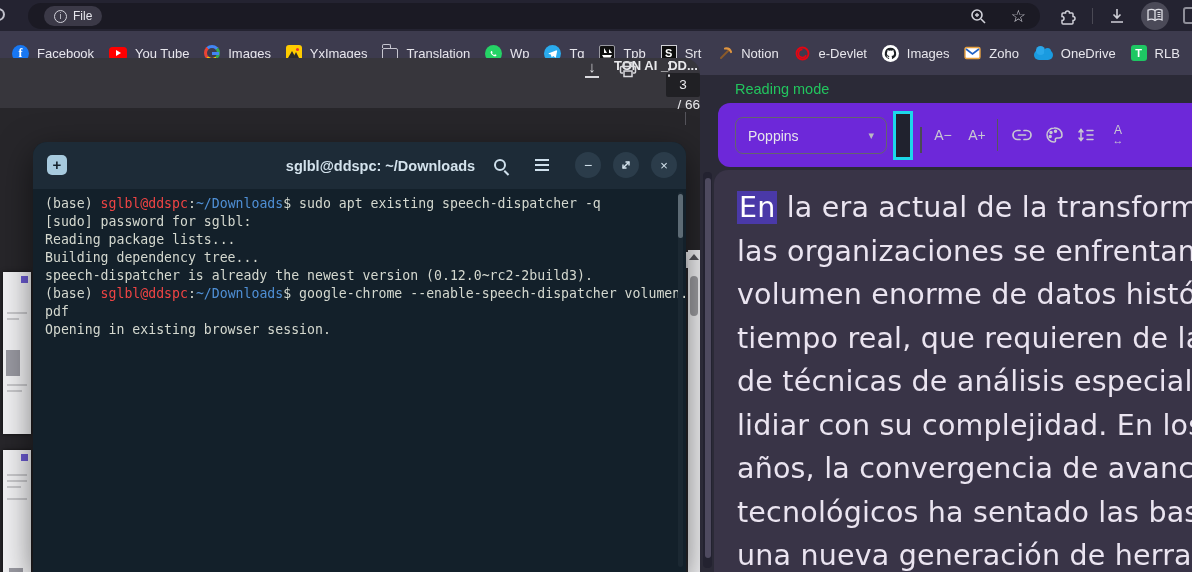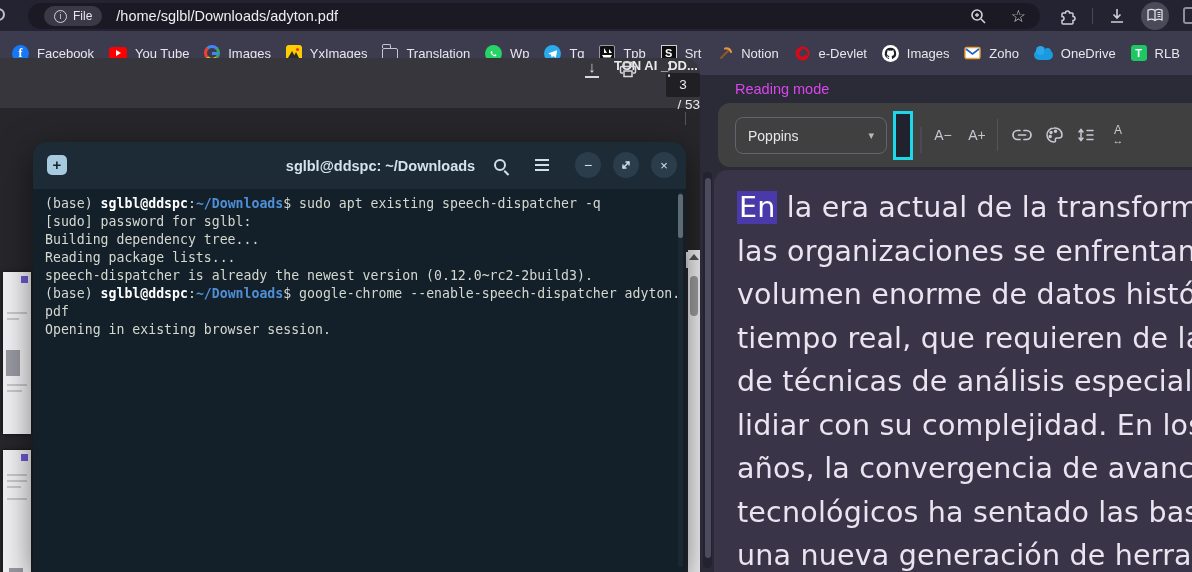--- a/index.html
+++ b/index.html
@@ -99,30 +99,30 @@
   .mag { position:relative; width:12px; height:12px; border:2px solid #cfe0ec; border-radius:50%; }
   .mag::after { content:""; position:absolute; left:9px; top:9px; width:6px; height:2px; background:#cfe0ec; transform:rotate(45deg); transform-origin:0 0; }
   .term-menu { left:498px; flex-direction:column; gap:3px; display:flex; justify-content:center; }
   .term-menu i { display:block; width:14px; height:2px; background:#cfe0ec; }
   .term-btn { position:absolute; top:10px; width:26px; height:26px; border-radius:50%; background:#2b3c4a;
     color:#d6e4ee; display:flex; align-items:center; justify-content:center; font-size:14px; cursor:pointer; }
   .tb-min { left:542px; } .tb-max { left:580px; } .tb-close { left:618px; font-size:13px; }
   .term-body { position:absolute; left:0; top:47px; width:100%; height:383px; padding:6px 12px;
     font-family:"DejaVu Sans Mono", monospace; font-size:13.2px; line-height:18px; color:#d4d8cf; overflow:hidden; }
   .t-line { white-space:pre; }
-  .seg-user { color:#ffffff; font-weight:bold; }
-  .seg-path { color:#4f8fd5; font-weight:bold; }
+  .seg-user { color:#ef4444; font-weight:normal; }
+  .seg-path { color:#4f8fd5; font-weight:normal; }
   .cursor-block { display:inline-block; width:9px; height:15px; border:1.5px solid #9fd8e8; vertical-align:-2px; margin-left:1px; }
   .term-vscroll { position:absolute; right:3px; top:50px; width:5px; height:375px; background:#1b2832; border-radius:3px; }
   .term-vscroll .th { position:absolute; left:0; top:2px; width:5px; height:44px; background:#5d6b75; border-radius:3px; }
 
   
   .read-panel { position:absolute; left:700px; top:75px; width:492px; height:497px; background:#2b2a37; }
-  .read-heading { position:absolute; left:35px; top:6px; font-size:14.5px; color:#d946ef; }
-  .read-card { position:absolute; left:18px; top:28px; width:474px; height:64px; background:#404040; border-radius:12px 0 0 12px; }
+  .read-heading { position:absolute; left:35px; top:6px; font-size:14.5px; color:#22c55e; }
+  .read-card { position:absolute; left:18px; top:28px; width:474px; height:64px; background:#6d28d9; border-radius:12px 0 0 12px; }
   .font-select { position:absolute; left:17px; top:14px; width:152px; height:37px; border:1px solid #64636f; border-radius:8px;
     display:flex; align-items:center; color:#e6e5ec; font-size:14px; padding:0 12px; cursor:pointer; }
   .font-select .chev { margin-left:auto; color:#b9b8c2; font-size:11px; }
   .cyan-rect { position:absolute; left:175px; top:8px; width:20px; height:49px; border:3px solid #1cd8ea; background:#20222e; }
   .mini-div { position:absolute; left:202px; top:24px; width:2px; height:26px; background:#4a4955; }
   .rc-btn { position:absolute; top:0; height:64px; display:flex; align-items:center; justify-content:center; color:#c9c8d2; font-size:14px; cursor:pointer; }
   .rc-az { width:34px; letter-spacing:0; }
   .rc-sep { position:absolute; left:279px; top:16px; width:1px; height:32px; background:#56555f; }
   .icon-svg { display:block; }
   .ls-icon { display:flex; flex-direction:column; align-items:center; line-height:1; }
@@ -141,21 +141,20 @@
 
 <div class="screen">
 
   <div class="topbar">
     <span class="reload-partial"></span>
     <div class="omnibox">
       <span class="file-chip">
         <i class="info-i">i</i>
         <span>File</span>
       </span>
-      <span class="address">/home/sglbl/Downloads/adyton.pdf</span>
       <span class="omni-right">
         <span class="icon-btn">
           <svg class="icon-svg" width="18" height="18" viewBox="0 0 18 18" fill="none" stroke="#d2d2da" stroke-width="1.6">
             <circle cx="8" cy="8" r="5"></circle>
               <path d="M12 12l4 4"></path>
               <path d="M6 8h4M8 6v4" stroke-width="1.3"></path>
           </svg>
         </span>
         <span class="icon-btn star-glyph">☆</span>
       </span>
@@ -277,21 +276,21 @@
     </span>
     <span class="bm">
       <span class="fav fav-rlb">T</span>
       <span>RLB</span>
     </span>
   </div>
 
   <div class="pdfbar">
     <span class="pdf-title">TON AI _DD...</span>
     <span class="pagebox">3</span>
-    <span class="pagetotal">/ 53</span>
+    <span class="pagetotal">/ 66</span>
     <span class="vsep"></span>
     <span class="tool-glyph">−</span>
     <span class="zoombox">199%</span>
     <span class="tool-glyph">+</span>
     <span class="vsep"></span>
     <span class="icon-btn" style="margin-right:16px;">
         <span class="fit-icon"></span>
       </span>
     <span class="icon-btn">
       <svg class="icon-svg" width="22" height="22" viewBox="0 0 22 22" fill="none" stroke="#dadade" stroke-width="1.6">
@@ -369,24 +368,24 @@
           <path d="M3 9L9 3"></path>
             <path d="M9 6.5V3H5.5"></path>
             <path d="M3 5.5V9h3.5"></path>
         </svg>
       </span>
       <span class="term-btn tb-close">×</span>
     </div>
     <div class="term-body" id="term-body">
         <div class="t-line"><span class="seg-plain">(base) </span><span class="seg-user">sglbl@ddspc</span><span class="seg-plain">:</span><span class="seg-path">~/Downloads</span><span class="seg-plain">$ sudo apt existing speech-dispatcher -q</span></div>
         <div class="t-line"><span class="seg-plain">[sudo] password for sglbl:</span></div>
+        <div class="t-line"><span class="seg-plain">Reading package lists...</span></div>
         <div class="t-line"><span class="seg-plain">Building dependency tree...</span></div>
-        <div class="t-line"><span class="seg-plain">Reading package lists...</span></div>
         <div class="t-line"><span class="seg-plain">speech-dispatcher is already the newest version (0.12.0~rc2-2build3).</span></div>
-        <div class="t-line"><span class="seg-plain">(base) </span><span class="seg-user">sglbl@ddspc</span><span class="seg-plain">:</span><span class="seg-path">~/Downloads</span><span class="seg-plain">$ google-chrome --enable-speech-dispatcher adyton.</span></div>
+        <div class="t-line"><span class="seg-plain">(base) </span><span class="seg-user">sglbl@ddspc</span><span class="seg-plain">:</span><span class="seg-path">~/Downloads</span><span class="seg-plain">$ google-chrome --enable-speech-dispatcher volumen.</span></div>
         <div class="t-line"><span class="seg-plain">pdf</span></div>
         <div class="t-line"><span class="seg-plain">Opening in existing browser session.</span></div>
       </div>
     <div class="term-vscroll">
         <span class="th"></span>
       </div>
   </div>
 
   <div class="read-panel">
     <span class="read-heading">Reading mode</span>

